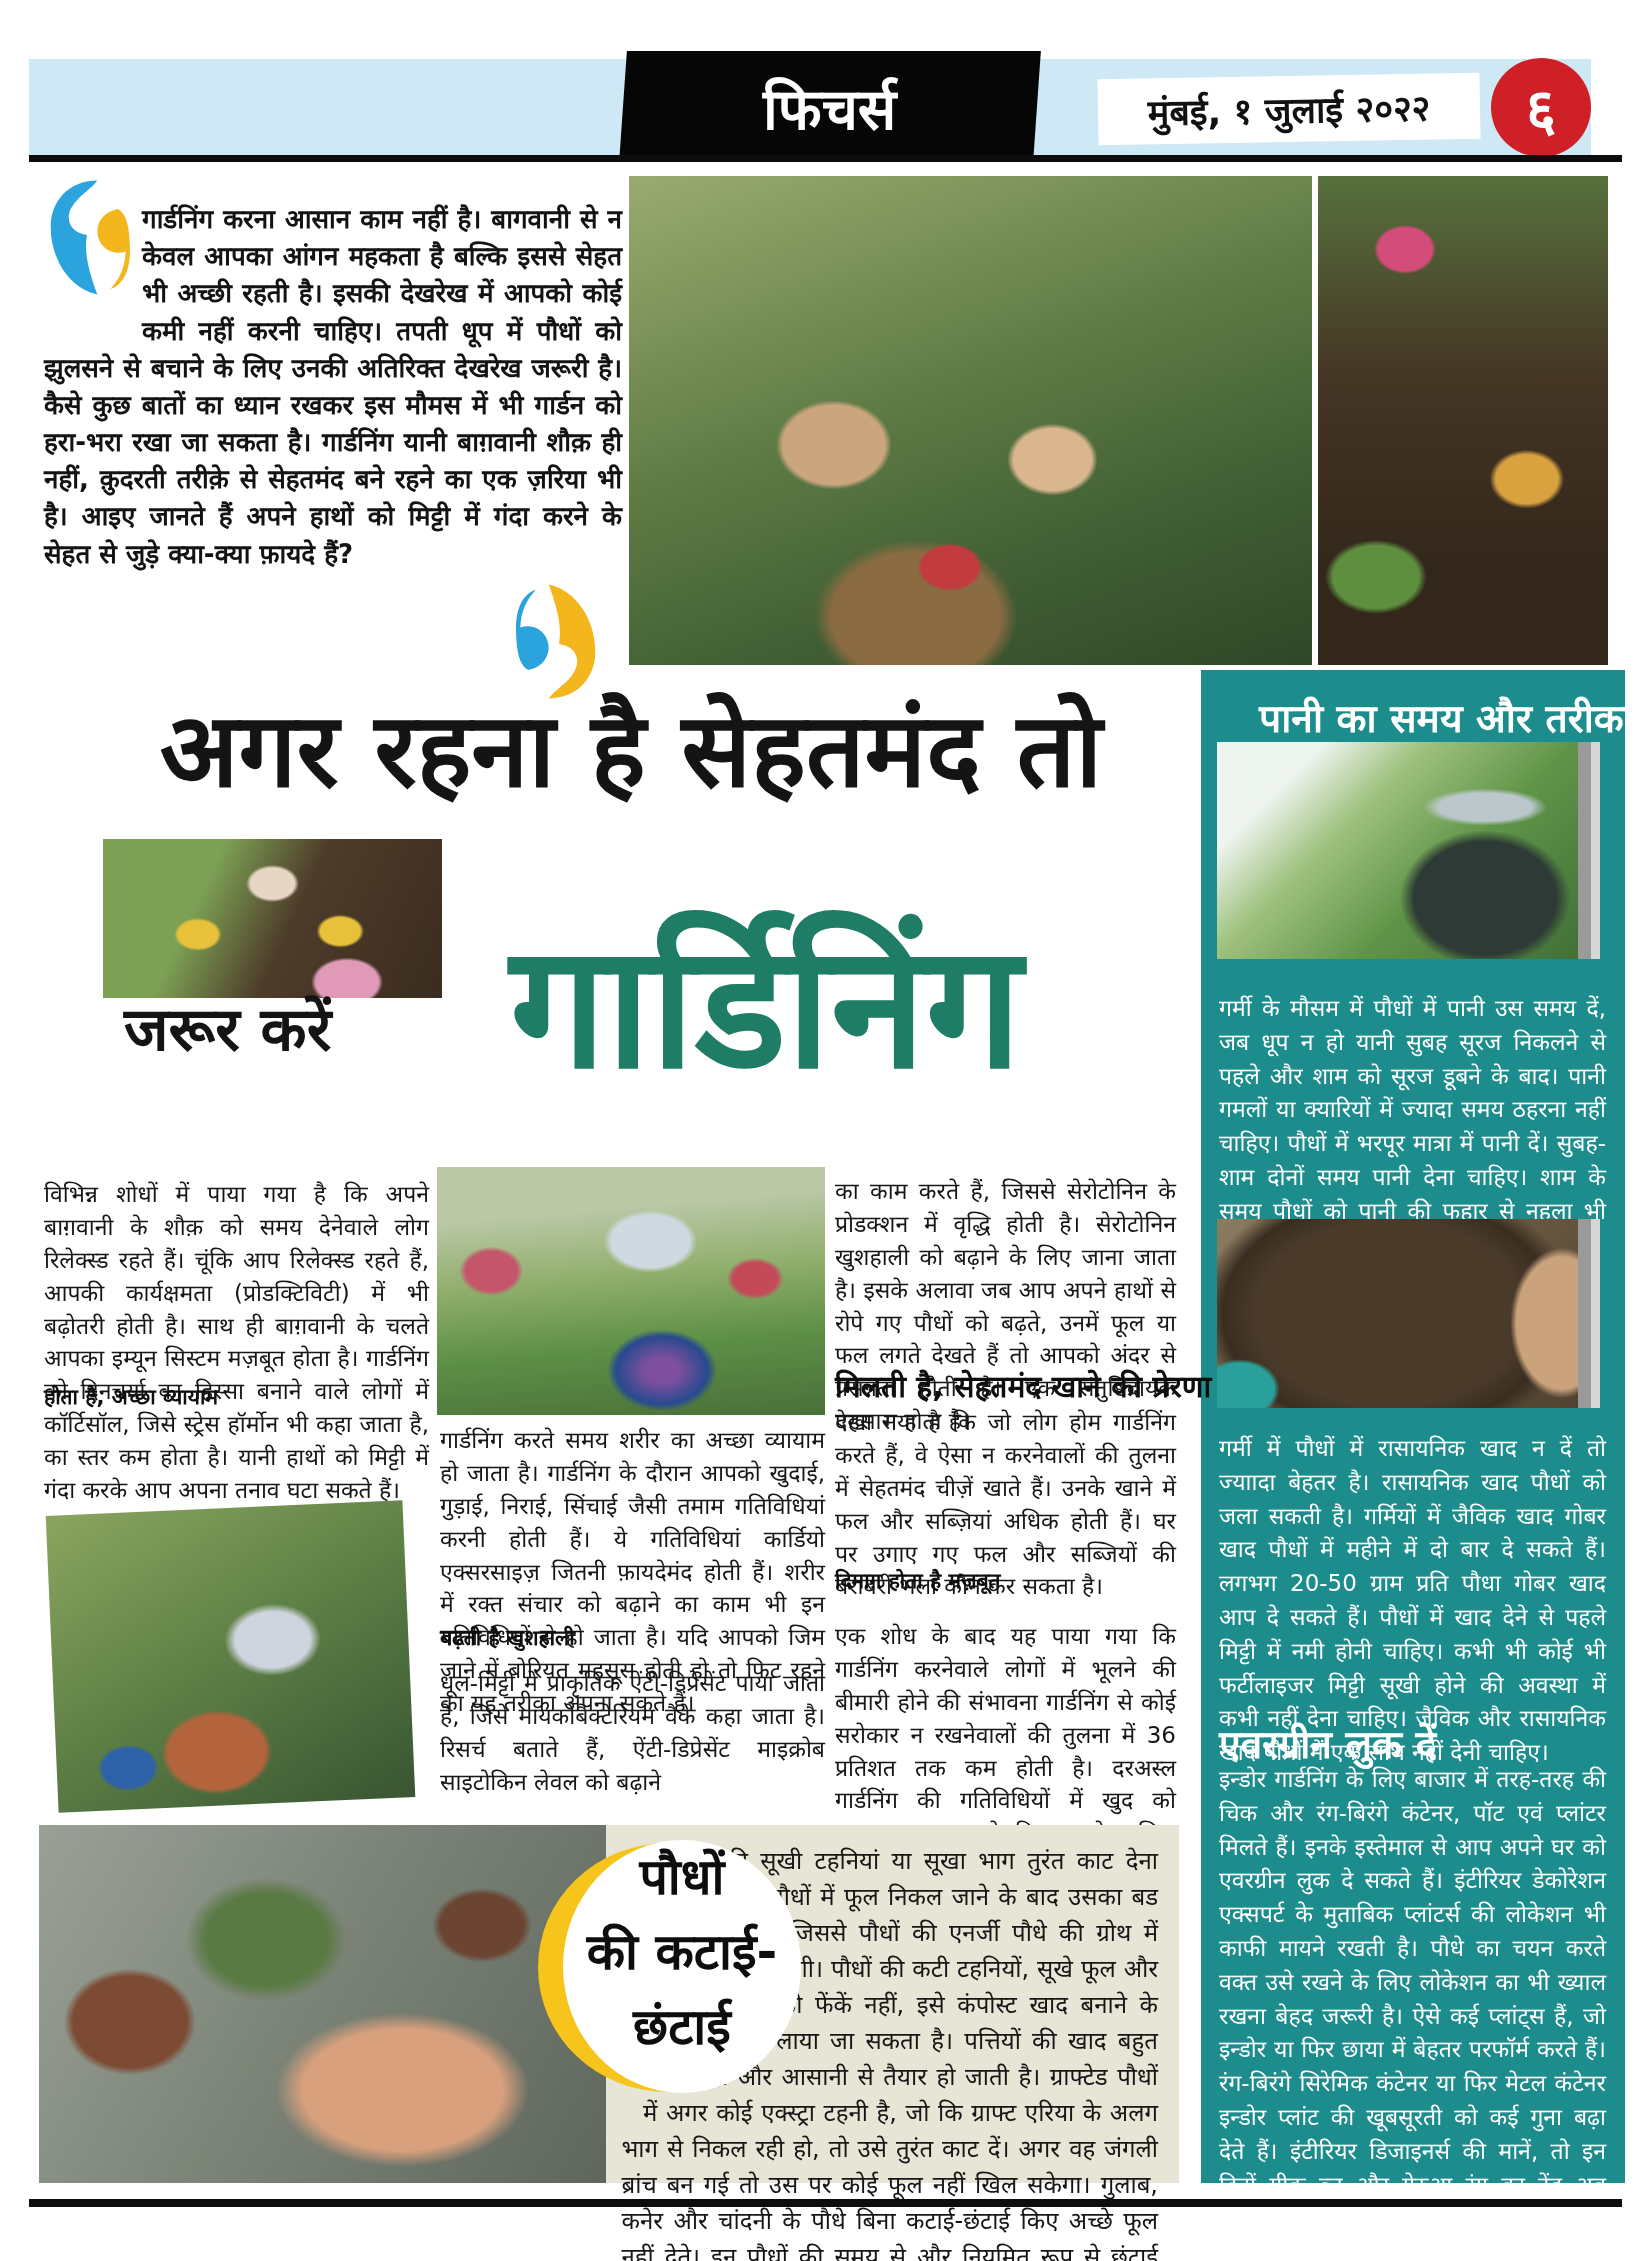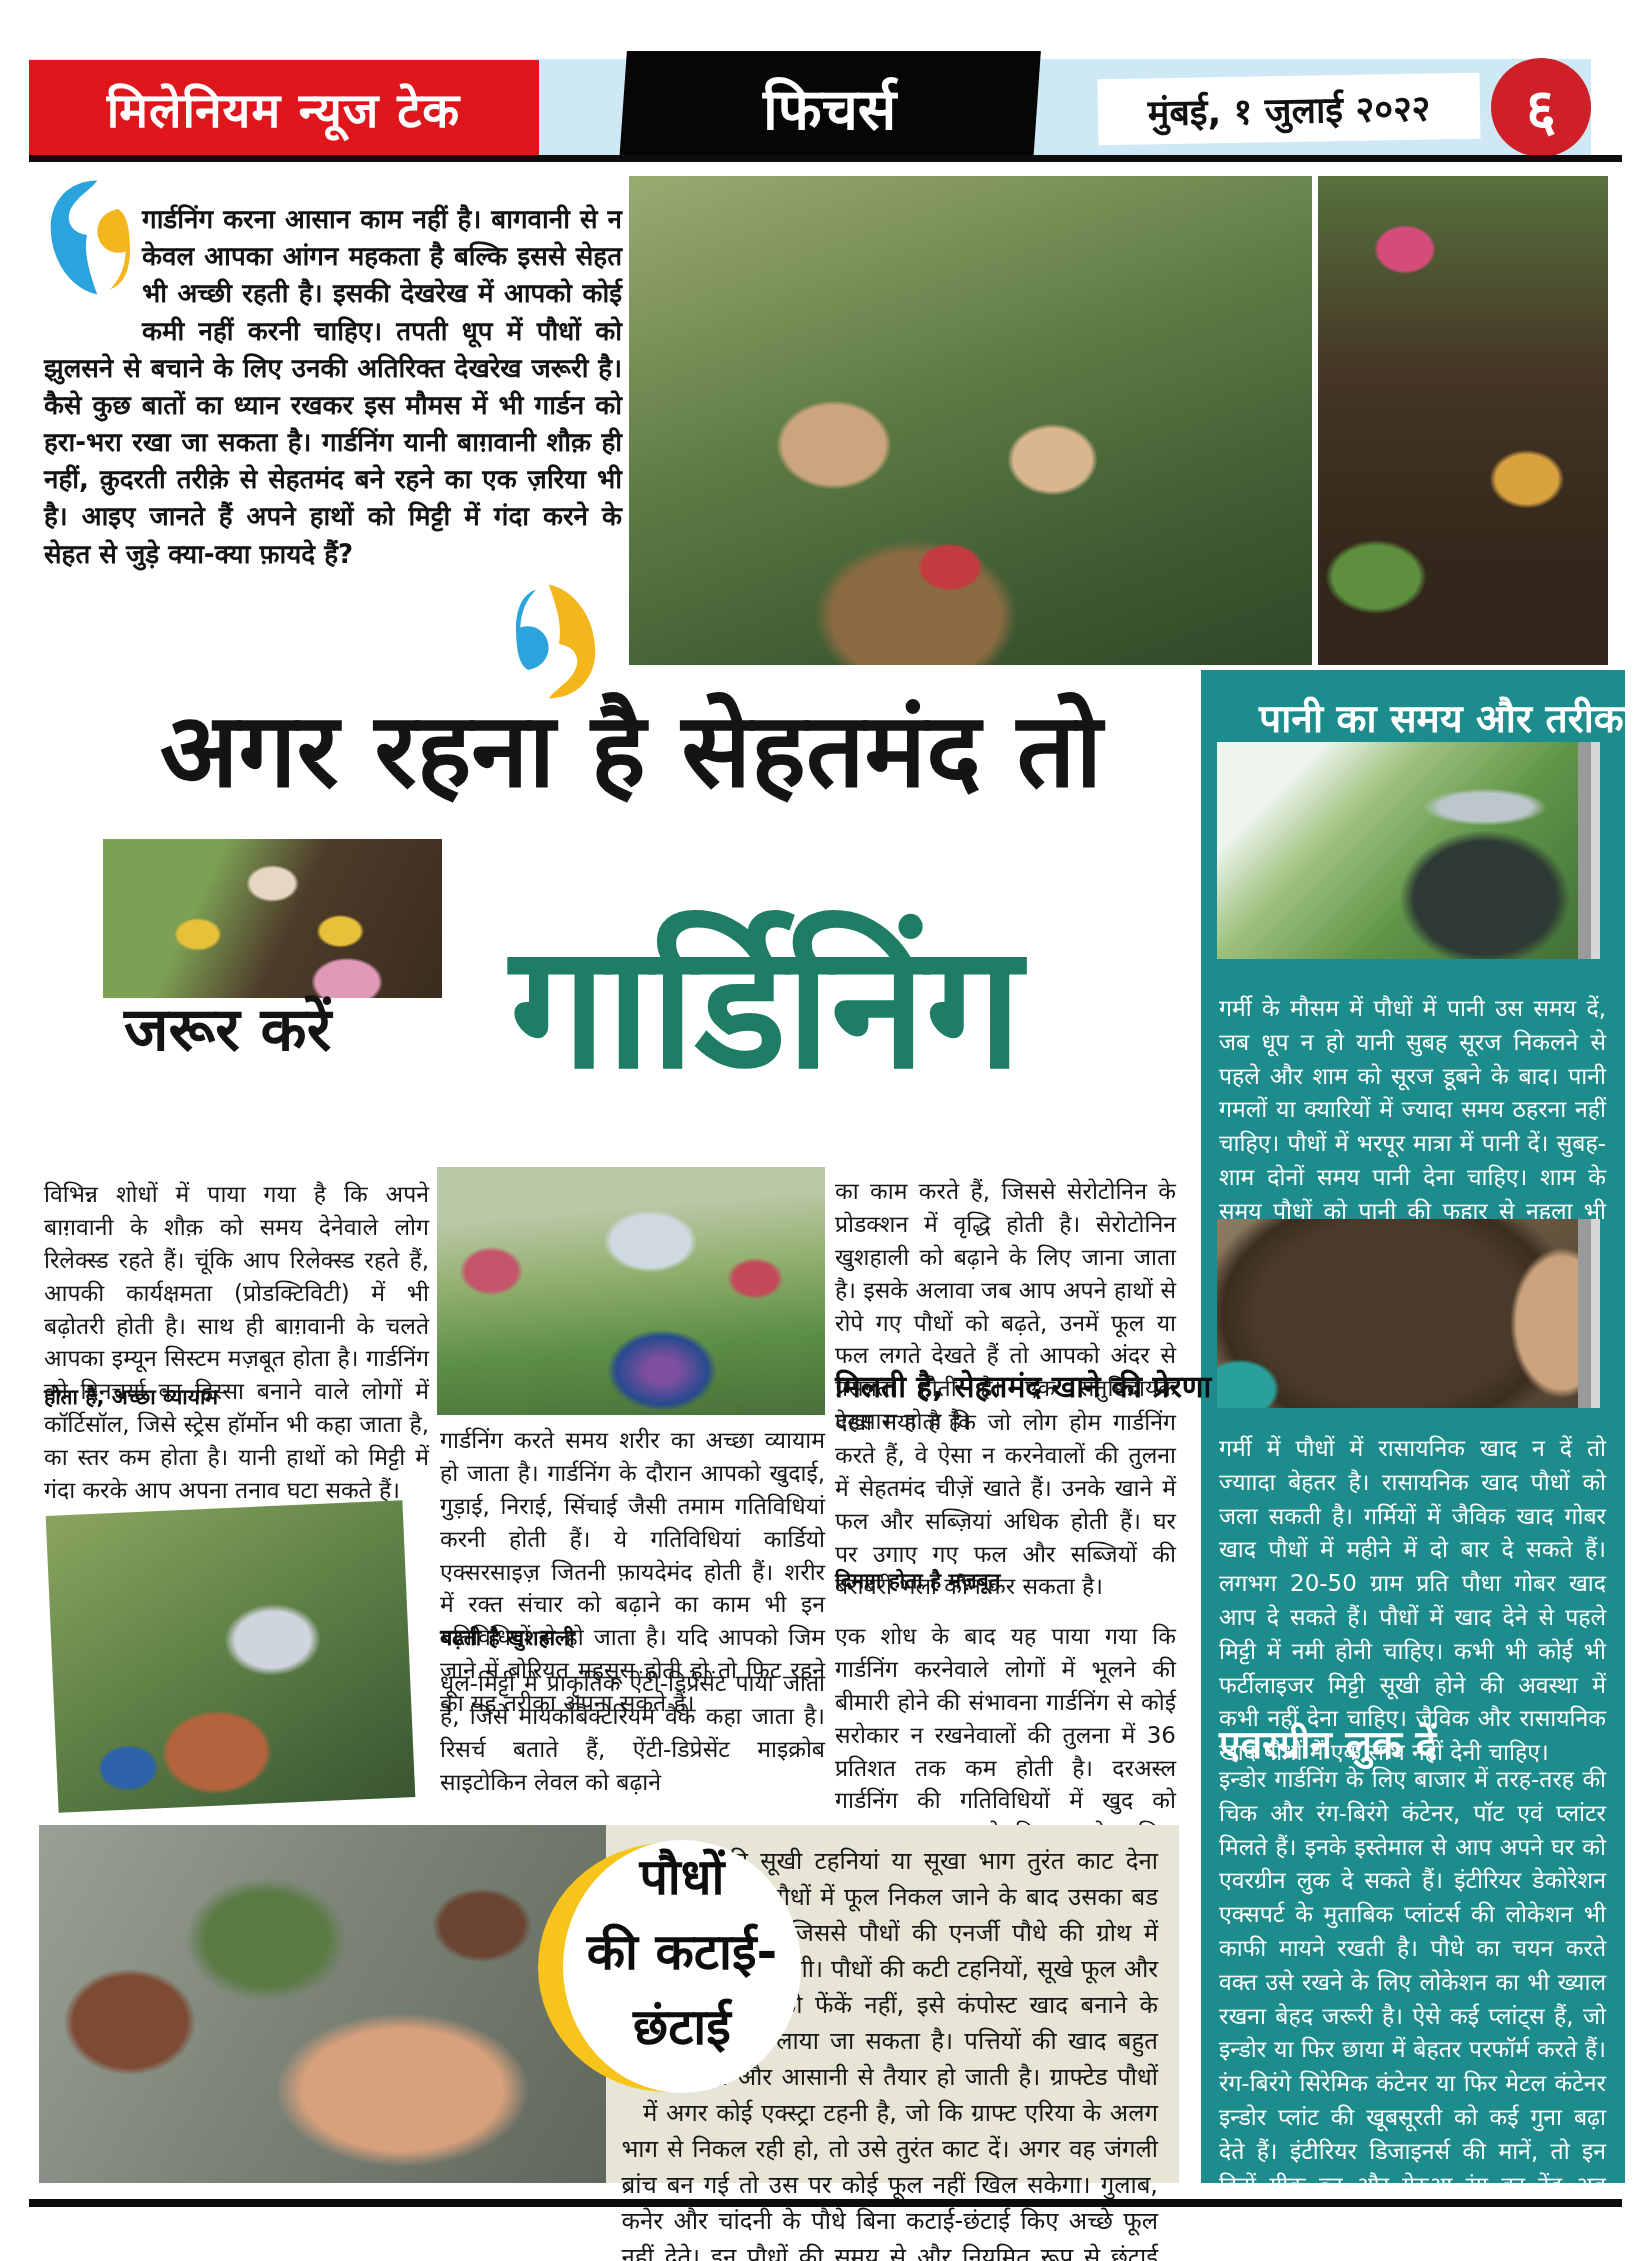--- a/index.html
+++ b/index.html
@@ -98,23 +98,20 @@
   .ellipse-yellow{left:538px;top:1843px;width:259px;height:249px;background:#f6c41a;}
   .ellipse-white{left:563px;top:1840px;width:238px;height:253px;background:#ffffff;display:flex;flex-direction:column;align-items:center;justify-content:flex-start;}
   .circle-title{color:#0d0d0d;font-size:50px;font-weight:800;line-height:1.5;text-align:center;white-space:nowrap;}
 </style>
 </head>
 <body>
 
 <div class="page">
 
   <div class="abs head-strip"></div>
-  <div class="abs brand-box">
-    <span>मिलेनियम न्यूज टेक</span>
-  </div>
   <div class="abs section-box">
     <span>फिचर्स</span>
   </div>
   <div class="abs date-box">
     <span>मुंबई, १ जुलाई २०२२</span>
   </div>
   <div class="abs page-circle">
     <span>६</span>
   </div>
   <div class="abs rule" style="left:28.5px;top:155px;width:1593px;height:7.2px;"></div>

